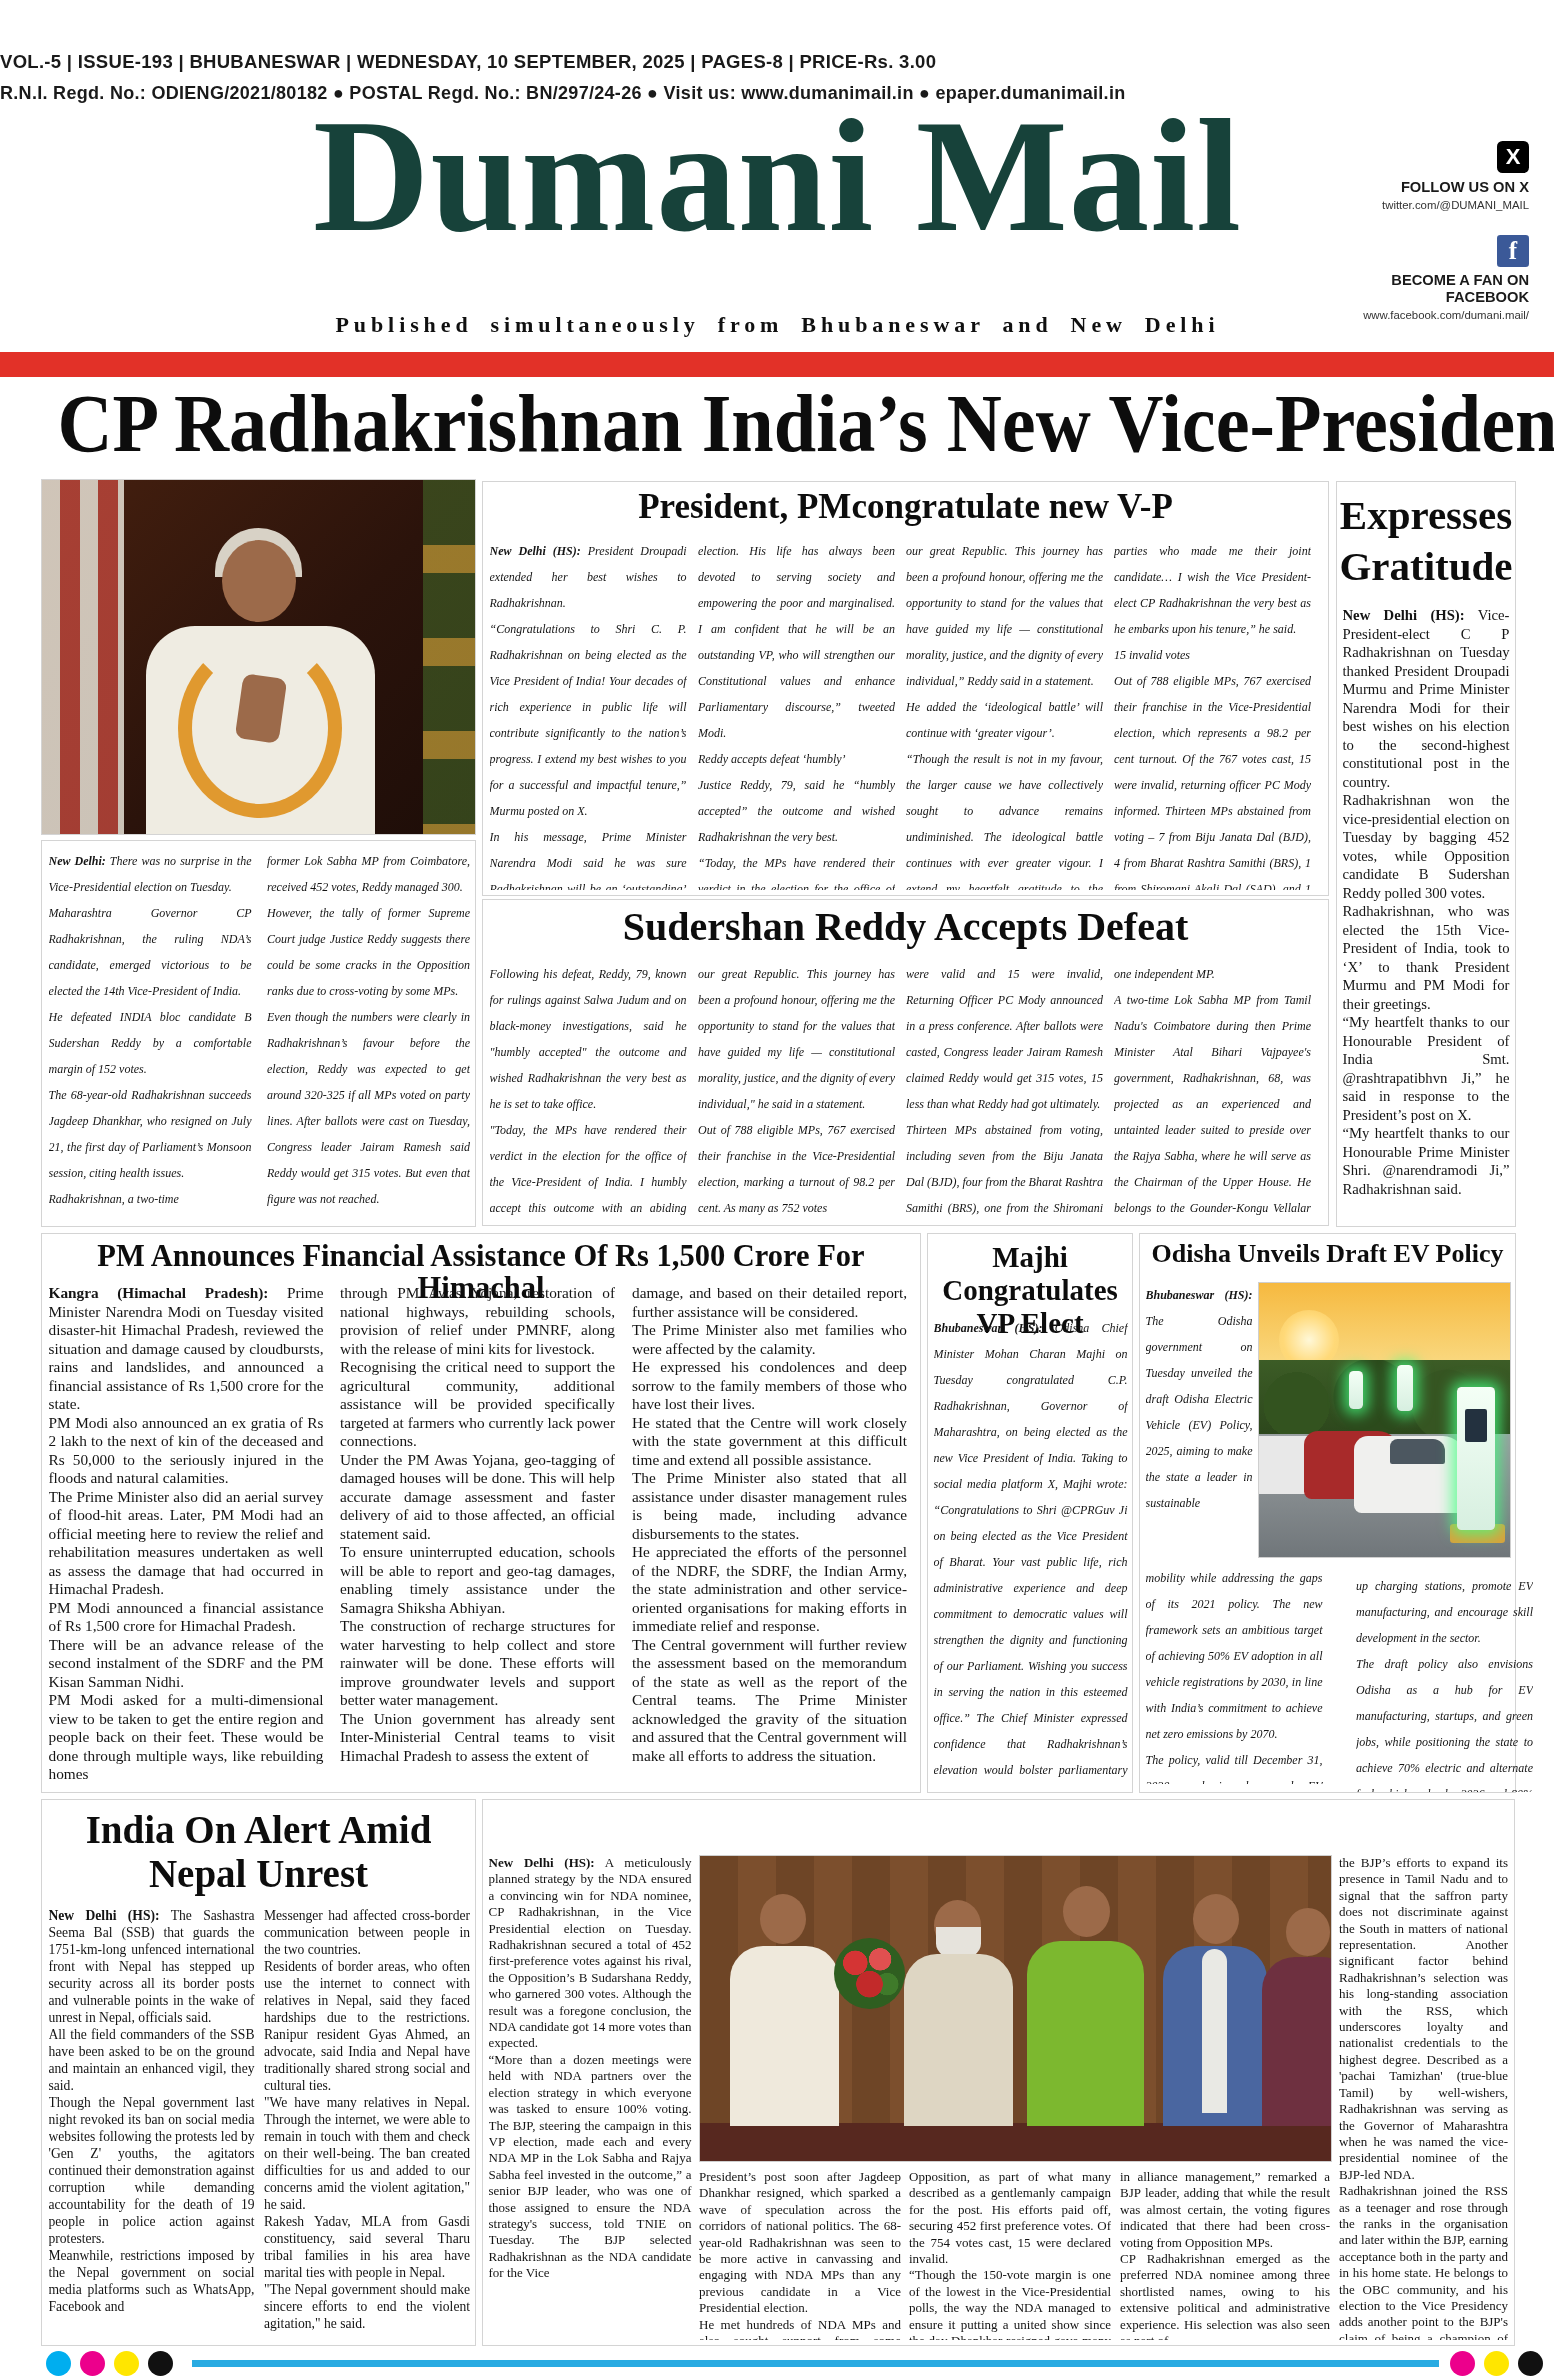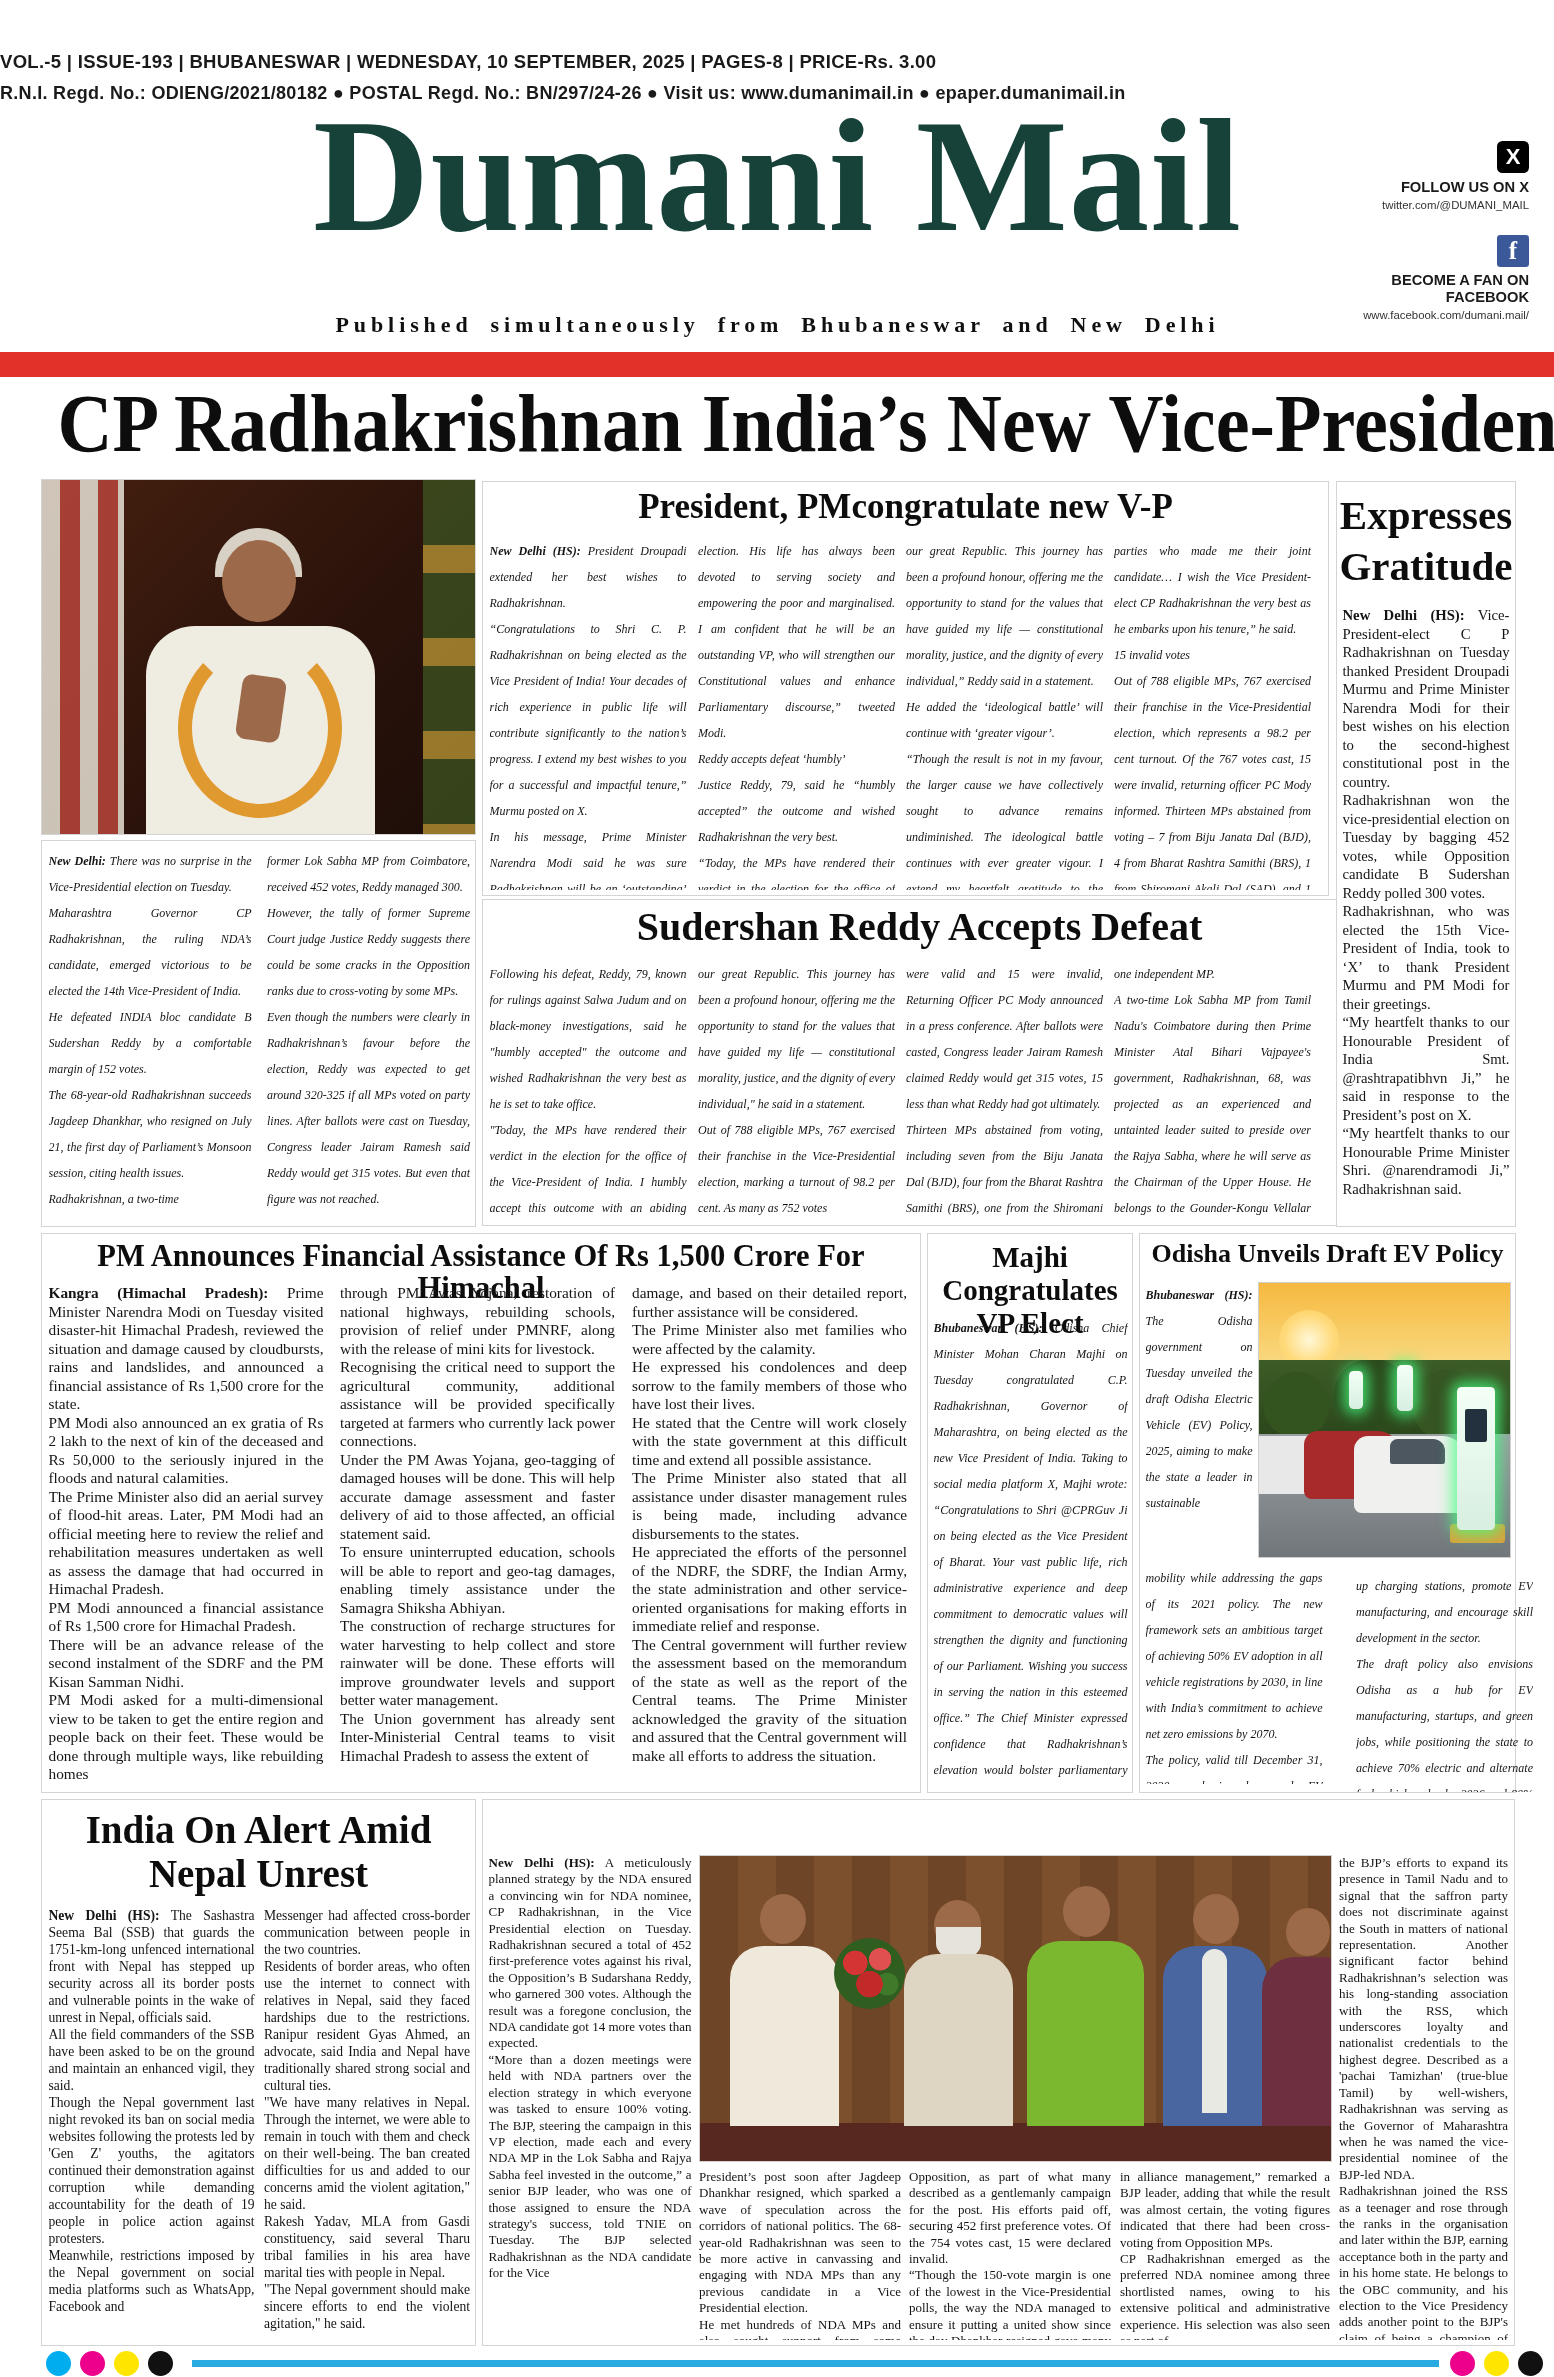--- a/index.html
+++ b/index.html
@@ -147,21 +147,21 @@
 Justice Reddy, 79, said he “humbly accepted” the outcome and wished Radhakrishnan the very best.
 “Today, the MPs have rendered their verdict in the election for the office of the Vice-President of India. I humbly accept this outcome with an abiding faith in the democratic processes of</p>
     <p class="col b26" style="left:423px;top:56px;width:197px;height:352px;margin:0;">our great Republic. This journey has been a profound honour, offering me the opportunity to stand for the values that have guided my life — constitutional morality, justice, and the dignity of every individual,” Reddy said in a statement.
 He added the ‘ideological battle’ will continue with ‘greater vigour’.
 “Though the result is not in my favour, the larger cause we have collectively sought to advance remains undiminished. The ideological battle continues with ever greater vigour. I extend my heartfelt gratitude to the leaders of the Opposition</p>
     <p class="col b26" style="left:631px;top:56px;width:197px;height:352px;margin:0;">parties who made me their joint candidate… I wish the Vice President-elect CP Radhakrishnan the very best as he embarks upon his tenure,” he said.
 15 invalid votes
 Out of 788 eligible MPs, 767 exercised their franchise in the Vice-Presidential election, which represents a 98.2 per cent turnout. Of the 767 votes cast, 15 were invalid, returning officer PC Mody informed. Thirteen MPs abstained from voting – 7 from Biju Janata Dal (BJD), 4 from Bharat Rashtra Samithi (BRS), 1 from Shiromani Akali Dal (SAD), and 1 an independent MP.</p>
   </div>
 
-  <div class="abs box" style="left:482px;top:899px;width:845px;height:325px;padding-left:28px;">
+  <div class="abs box" style="left:482px;top:899px;width:845px;height:325px;">
     <div class="hl" style="top:5.5px;font-size:40px;">Sudershan Reddy Accepts Defeat</div>
     <p class="col b26" style="left:6.5px;top:61px;width:197px;height:258px;margin:0;">Following his defeat, Reddy, 79, known for rulings against Salwa Judum and on black-money investigations, said he "humbly accepted" the outcome and wished Radhakrishnan the very best as he is set to take office.
 "Today, the MPs have rendered their verdict in the election for the office of the Vice-President of India. I humbly accept this outcome with an abiding faith in the democratic processes of</p>
     <p class="col b26" style="left:215px;top:61px;width:197px;height:258px;margin:0;">our great Republic. This journey has been a profound honour, offering me the opportunity to stand for the values that have guided my life — constitutional morality, justice, and the dignity of every individual," he said in a statement.
 Out of 788 eligible MPs, 767 exercised their franchise in the Vice-Presidential election, marking a turnout of 98.2 per cent. As many as 752 votes</p>
     <p class="col b26" style="left:423px;top:61px;width:197px;height:258px;margin:0;">were valid and 15 were invalid, Returning Officer PC Mody announced in a press conference. After ballots were casted, Congress leader Jairam Ramesh claimed Reddy would get 315 votes, 15 less than what Reddy had got ultimately.
 Thirteen MPs abstained from voting, including seven from the Biju Janata Dal (BJD), four from the Bharat Rashtra Samithi (BRS), one from the Shiromani Akali Dal (SAD), and</p>
     <p class="col b26" style="left:631px;top:61px;width:197px;height:258px;margin:0;">one independent MP.
 A two-time Lok Sabha MP from Tamil Nadu's Coimbatore during then Prime Minister Atal Bihari Vajpayee's government, Radhakrishnan, 68, was projected as an experienced and untainted leader suited to preside over the Rajya Sabha, where he will serve as the Chairman of the Upper House. He belongs to the Gounder-Kongu Vellalar OBC community.</p>
   </div>

